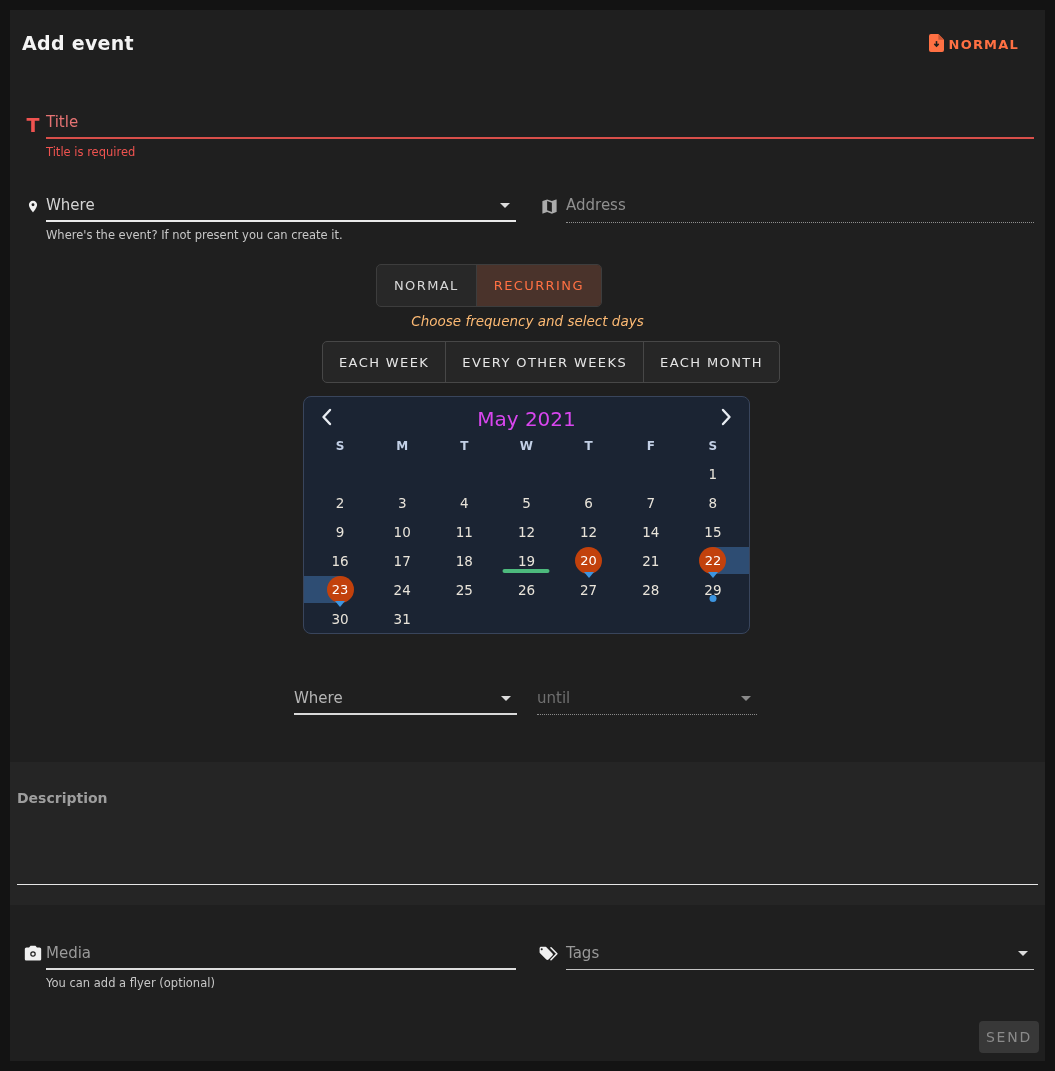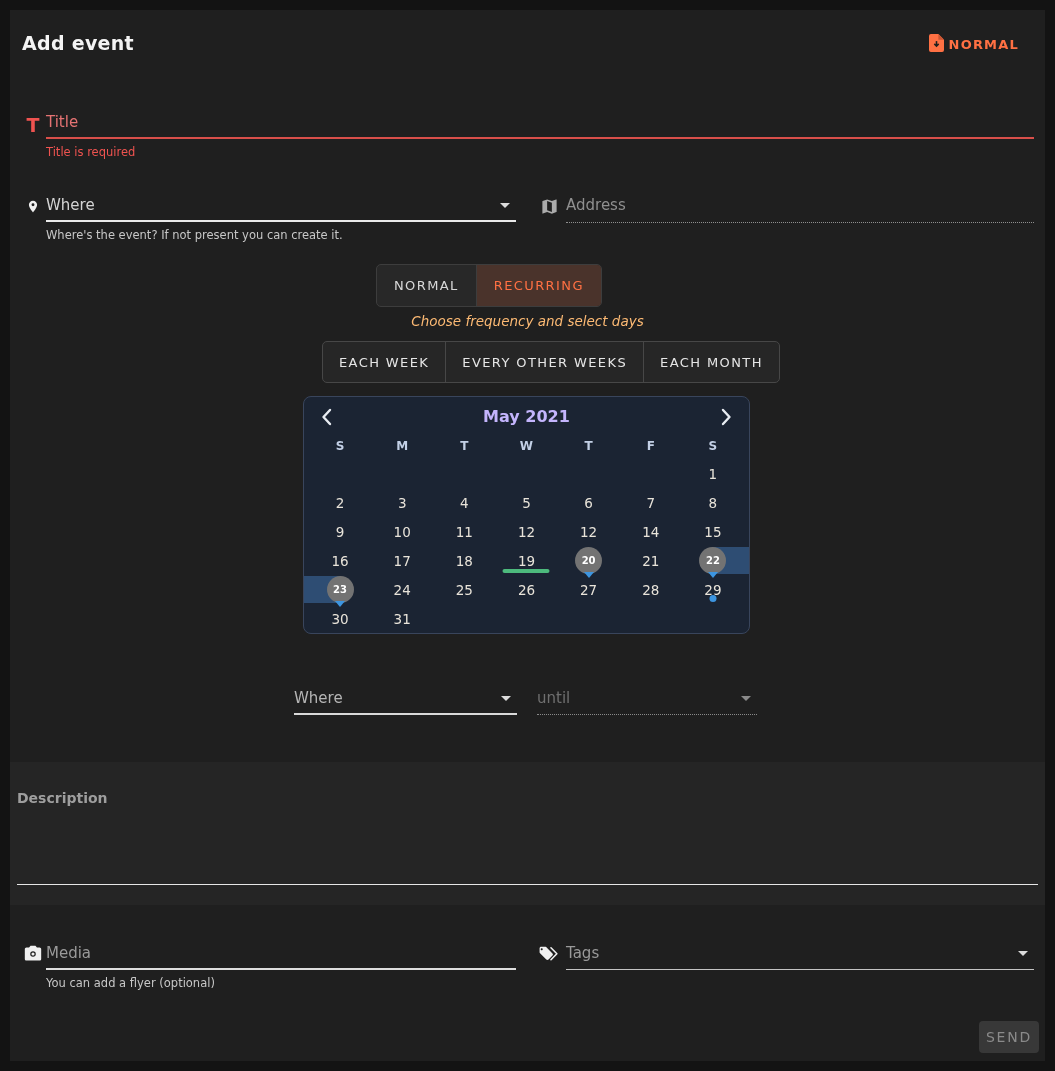--- a/index.html
+++ b/index.html
@@ -50,30 +50,30 @@
   .freq-group { position:absolute; left:312px; top:331px; height:42px; display:flex;
     border:1px solid #474747; border-radius:5px; overflow:hidden; background:#262626; }
   .freq-btn { display:flex; align-items:center; justify-content:center; padding:0 16px;
     font-size:13px; letter-spacing:1.4px; color:#e6e6e6; border-right:1px solid #474747; cursor:pointer; white-space:nowrap; }
   .freq-btn:last-child { border-right:none; }
 
   
   .calendar { position:absolute; left:293px; top:386px; width:447px; height:238px;
     background:#1b2433; border:1px solid #39455c; border-radius:8px; }
   .cal-header { position:relative; height:36px; padding-top:10px; text-align:center; }
-  .cal-month { font-size:16px; font-weight:700; color:#c4b5fd; }
+  .cal-month { font-size:20px; font-weight:400; color:#d946ef; }
   .cal-nav { position:absolute; top:11px; width:14px; height:18px; cursor:pointer; }
   .cal-nav.prev { left:16px; } .cal-nav.next { right:16px; }
   .cal-dayhead { display:grid; grid-template-columns:repeat(7,1fr); padding:0 5px; height:26px; align-items:center; }
   .cal-dayhead span { text-align:center; font-size:12px; font-weight:700; color:#c3d0e6; }
   .cal-grid { display:grid; grid-template-columns:repeat(7,1fr); padding:0 5px; }
   .cal-cell { position:relative; height:29px; display:flex; align-items:center; justify-content:center; }
   .day-num { position:relative; z-index:1; font-size:13.5px; color:#e9e4da; }
   .day-balloon { position:relative; z-index:2; width:27px; height:27px; border-radius:50%;
-    background:#737373; color:#ffffff; font-size:10px; font-weight:700;
+    background:#c2410c; color:#ffffff; font-size:13px; font-weight:400;
     display:flex; align-items:center; justify-content:center; }
   .day-balloon::after { content:""; position:absolute; bottom:-4px; left:50%; transform:translateX(-50%);
     width:0; height:0; border-left:5px solid transparent; border-right:5px solid transparent; border-top:6px solid #3d95e0; }
   .band { position:absolute; top:1px; height:27px; background:#2e4d73; z-index:0; }
   .band-right { left:50%; right:-5px; }
   .band-left { left:-5px; right:50%; }
   .green-bar { position:absolute; bottom:2px; left:50%; transform:translateX(-50%);
     width:47px; height:4px; border-radius:2px; background:#4dba7d; z-index:1; }
   .event-dot { position:absolute; bottom:2px; left:50%; transform:translateX(-50%);
     width:7px; height:7px; border-radius:50%; background:#3d95e0; }

